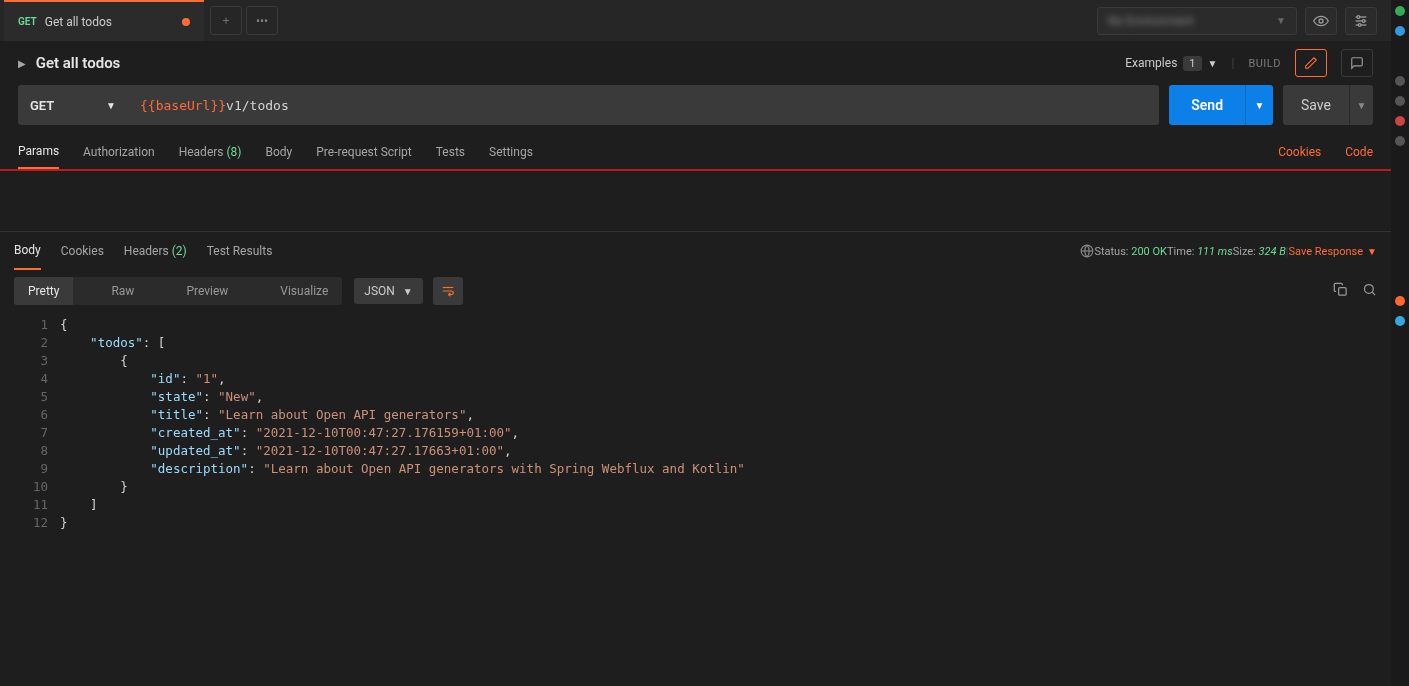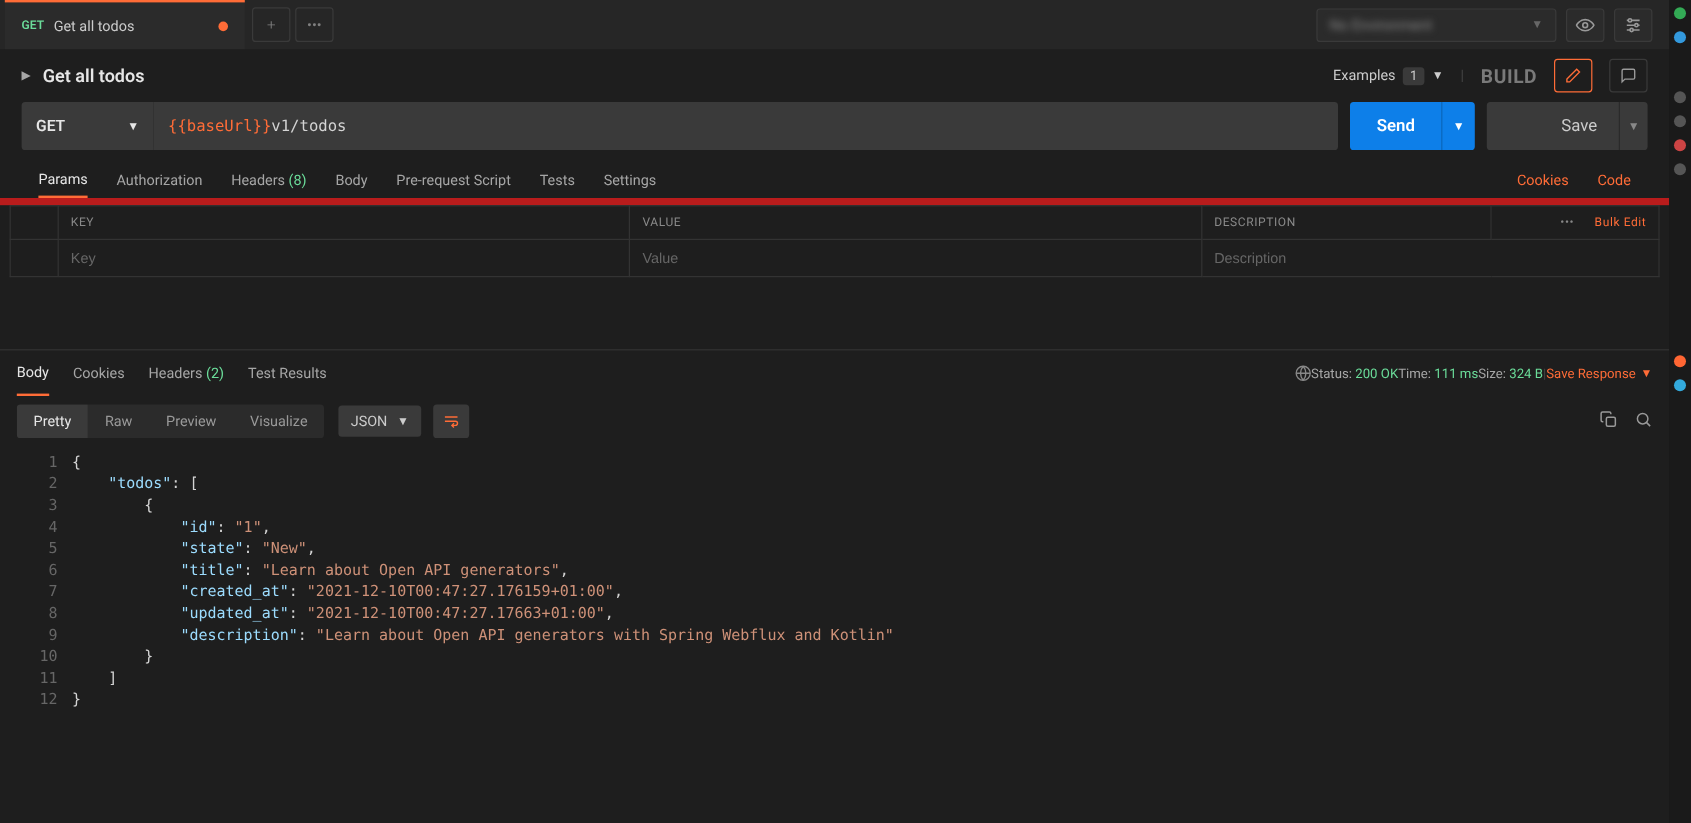--- a/index.html
+++ b/index.html
@@ -52,21 +52,21 @@
 
 .title-row {
   height: 44px; display: flex; align-items: center; padding: 0 18px;
   justify-content: space-between;
 }
 .title-left { display: flex; align-items: center; gap: 10px; }
 .title-text { color: #e6e6e6; font-size: 15px; font-weight: 600; }
 .title-right { display: flex; align-items: center; gap: 14px; }
 .examples { color: #ccc; display: flex; align-items: center; gap: 6px; }
 .badge { background: #3a3a3a; padding: 1px 6px; border-radius: 3px; font-size: 11px; color:#ccc; }
-.build { color: #7a7a7a; font-size: 16px; letter-spacing: 0.5px; font-weight: bold; }
+.build { color: #7a7a7a; font-size: 11px; letter-spacing: 0.5px; }
 .icon-btn { width: 32px; height: 28px; border: 1px solid #3a3a3a; border-radius: 3px; display: flex; align-items: center; justify-content: center; cursor: pointer; }
 .icon-btn.active { border-color: #ff6c37; }
 .icon-btn.active svg { stroke: #ff6c37; }
 
 .url-row {
   height: 40px; margin: 0 18px 10px 18px; display: flex; gap: 10px;
 }
 .method-select {
   width: 110px; background: #3a3a3a; border-radius: 3px 0 0 3px;
   display: flex; align-items: center; justify-content: space-between; padding: 0 12px;
@@ -79,26 +79,26 @@
 .url-var { color: #ff6c37; }
 .url-path { color: #d4d4d4; }
 .send-btn {
   background: #0d7fe9; color: #fff; display: flex; align-items: center;
   border-radius: 3px; overflow: hidden; cursor: pointer;
 }
 .send-main { padding: 0 22px; font-weight: 600; font-size: 14px; }
 .send-drop { width: 28px; display: flex; align-items: center; justify-content: center; border-left: 1px solid rgba(0,0,0,0.2); height: 100%; }
 .save-btn {
   background: #3a3a3a; color: #ccc; display: flex; align-items: center;
-  border-radius: 3px; overflow: hidden; cursor: pointer; padding-left: 44px;
+  border-radius: 3px; overflow: hidden; cursor: pointer;
 }
 .save-main { padding: 0 18px; font-size: 14px; }
 .save-drop { width: 24px; display: flex; align-items: center; justify-content: center; border-left: 1px solid #2a2a2a; height: 100%; color:#888; }
 
-.req-tabs { display: flex; align-items: center; padding: 0 32px; border-bottom: 6px solid #b91c1c; height: 36px; gap: 24px; }
+.req-tabs { display: flex; align-items: center; padding: 0 18px; border-bottom: 2px solid #b91c1c; height: 36px; gap: 24px; }
 .req-tab { cursor: pointer; color: #a6a6a6; height: 100%; display: flex; align-items: center; }
 .req-tab.active { color: #e6e6e6; border-bottom: 2px solid #ff6c37; }
 .count { color: #6bdd9a; }
 .req-spacer { flex: 1; }
 .link { color: #ff6c37; cursor: pointer; }
 
 .section-label { padding: 10px 20px 8px 20px; color: #8a8a8a; }
 
 .param-table { border-collapse: collapse; width: calc(100% - 16px); margin: 0 8px; }
 .param-table th, .param-table td {
@@ -112,25 +112,25 @@
 .param-head-row .actions { text-align: right; white-space: nowrap; }
 .dots { color: #888; margin-right: 14px; }
 
 .resp-area { margin-top: 60px; border-top: 1px solid #333; }
 .resp-tabs { display: flex; align-items: center; height: 38px; padding: 0 14px; gap: 20px; }
 .resp-tab { cursor: pointer; height: 100%; display: flex; align-items: center; }
 .resp-tab.active { color: #e6e6e6; border-bottom: 2px solid #ff6c37; }
 .resp-spacer { flex: 1; }
 .meta { display: flex; font-size: 11px; align-items: center; }
 .meta .val-ok { color: #6bdd9a; }
-.meta .val { color: #6bdd9a; }
+.meta .val { color: #6bdd9a; font-style: italic; }
 .save-resp { color: #ff6c37; cursor: pointer; display: flex; align-items: center; gap: 4px; }
 
 .view-row { display: flex; align-items: center; height: 42px; padding: 0 14px; gap: 2px; }
-.view-btns { display: flex; background: #2b2b2b; border-radius: 3px; overflow: hidden; }
+.view-btns { display: flex; background: #2b2b2b; border-radius: 3px; overflow: hidden; gap: 24px; }
 .view-btn { padding: 7px 14px; cursor: pointer; color: #999; }
 .view-btn.active { background: #3a3a3a; color: #e6e6e6; }
 .fmt-select { margin-left: 10px; background: #3a3a3a; padding: 6px 10px; border-radius: 3px; display: flex; align-items: center; gap: 8px; cursor: pointer; color:#ccc; }
 .wrap-btn { margin-left: 8px; width: 30px; height: 28px; background: #3a3a3a; border-radius: 3px; display: flex; align-items: center; justify-content: center; cursor: pointer; }
 .view-spacer { flex: 1; }
 .tool-icon { margin-left: 12px; cursor: pointer; color: #999; }
 
 .code-area { display: flex; font-family: Menlo, Consolas, monospace; font-size: 12.5px; line-height: 18px; padding: 4px 0; }
 .gutter { width: 60px; text-align: right; color: #666; padding-right: 12px; }
 .gutter div { height: 18px; }
@@ -249,40 +249,20 @@
     <div class="req-tab">Body</div>
     <div class="req-tab">Pre-request Script</div>
     <div class="req-tab">Tests</div>
     <div class="req-tab">Settings</div>
     <div class="req-spacer"></div>
     <span class="link">Cookies</span>
     <span class="link">Code</span>
   </div>
 
 
-  <table class="param-table">
-    <tbody>
-        <tr class="param-head-row">
-      <th class="chk-col"></th>
-      <th>KEY</th>
-      <th>VALUE</th>
-      <th>DESCRIPTION</th>
-      <th class="actions" style="width:140px;border-left:none">
-        <span class="dots">•••</span>
-        <span class="link">Bulk Edit</span>
-      </th>
-    </tr>
-    <tr>
-      <td class="chk-col"></td>
-      <td><input class="param-input" placeholder="Key" style=""></td>
-      <td><input class="param-input" placeholder="Value" style=""></td>
-      <td colspan="2"><input class="param-input" placeholder="Description" style=""></td>
-    </tr>
-  </tbody>
-    </table>
 
   <div class="resp-area">
     <div class="resp-tabs">
       <div class="resp-tab active">Body</div>
       <div class="resp-tab">Cookies</div>
       <div class="resp-tab">
         <span>Headers</span>&nbsp;<span class="count">(2)</span>
       </div>
       <div class="resp-tab">Test Results</div>
       <div class="resp-spacer"></div>

